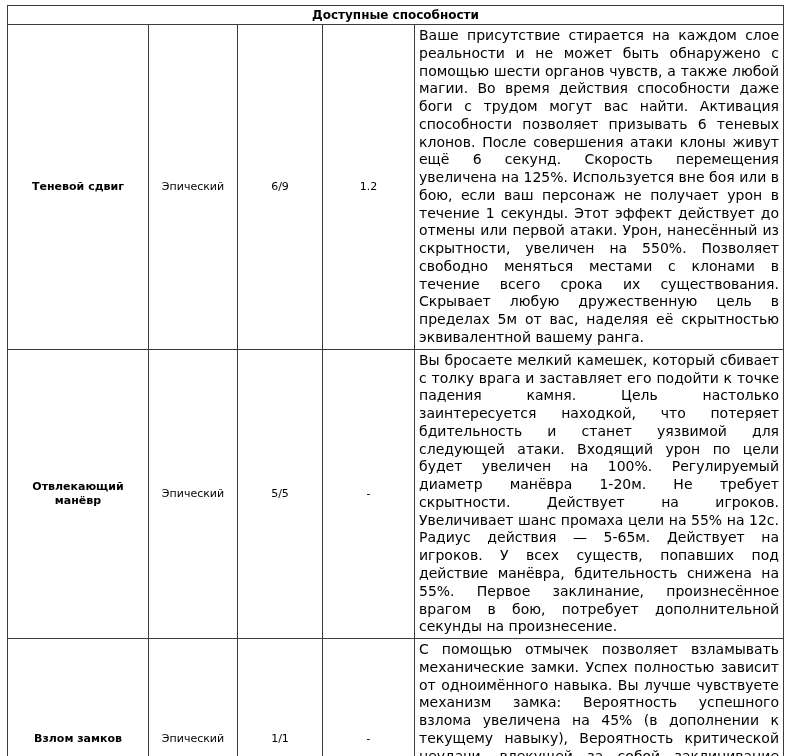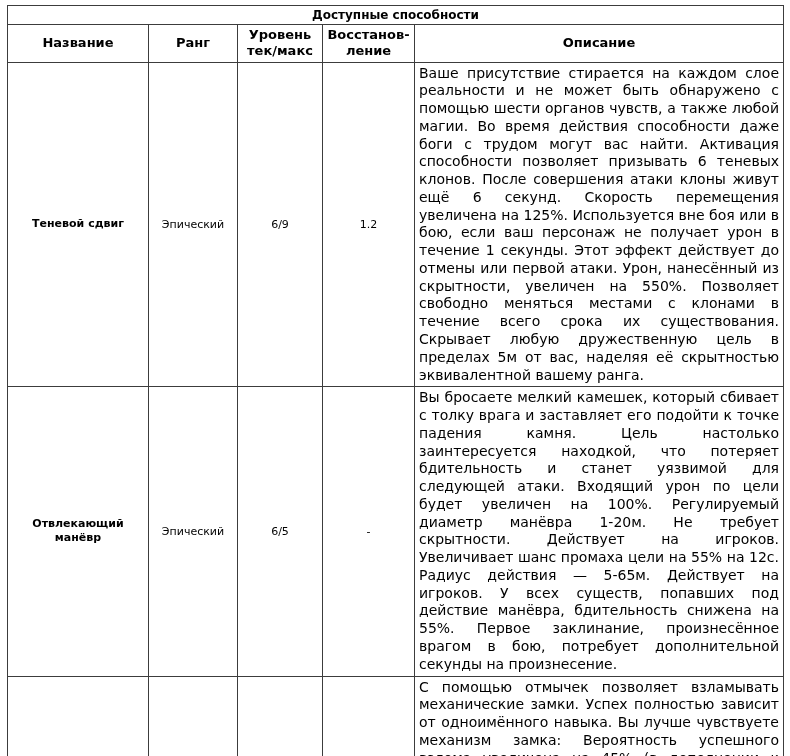--- a/index.html
+++ b/index.html
@@ -65,40 +65,33 @@
       <col style="width:141px">
       <col style="width:89px">
       <col style="width:85px">
       <col style="width:92px">
       <col>
     </colgroup>
     <thead>
       <tr>
         <th class="title-cell" colspan="5">Доступные способности</th>
       </tr>
-      <tr>
-        <th class="col-header">Название</th>
-        <th class="col-header">Ранг</th>
-        <th class="col-header">Уровень тек/макс</th>
-        <th class="col-header">Восстанов-ление</th>
-        <th class="col-header">Описание</th>
-      </tr>
     </thead>
     <tbody>
       <tr>
         <td class="center name">Теневой сдвиг</td>
         <td class="center">Эпический</td>
         <td class="center">6/9</td>
         <td class="center">1.2</td>
         <td class="desc">Ваше присутствие стирается на каждом слое реальности и не может быть обнаружено с помощью шести органов чувств, а также любой магии. Во время действия способности даже боги с трудом могут вас найти. Активация способности позволяет призывать 6 теневых клонов. После совершения атаки клоны живут ещё 6 секунд. Скорость перемещения увеличена на 125%. Используется вне боя или в бою, если ваш персонаж не получает урон в течение 1 секунды. Этот эффект действует до отмены или первой атаки. Урон, нанесённый из скрытности, увеличен на 550%. Позволяет свободно меняться местами с клонами в течение всего срока их существования. Скрывает любую дружественную цель в пределах 5м от вас, наделяя её скрытностью эквивалентной вашему ранга.</td>
       </tr>
       <tr>
         <td class="center name">Отвлекающий манёвр</td>
         <td class="center">Эпический</td>
-        <td class="center">6/5</td>
+        <td class="center">5/5</td>
         <td class="center">-</td>
         <td class="desc">Вы бросаете мелкий камешек, который сбивает с толку врага и заставляет его подойти к точке падения камня. Цель настолько заинтересуется находкой, что потеряет бдительность и станет уязвимой для следующей атаки. Входящий урон по цели будет увеличен на 100%. Регулируемый диаметр манёвра 1-20м. Не требует скрытности. Действует на игроков. Увеличивает шанс промаха цели на 55% на 12с. Радиус действия — 5-65м. Действует на игроков. У всех существ, попавших под действие манёвра, бдительность снижена на 55%. Первое заклинание, произнесённое врагом в бою, потребует дополнительной секунды на произнесение.</td>
       </tr>
       <tr>
         <td class="center name">Взлом замков</td>
         <td class="center">Эпический</td>
         <td class="center">1/1</td>
         <td class="center">-</td>
         <td class="desc">С помощью отмычек позволяет взламывать механические замки. Успех полностью зависит от одноимённого навыка. Вы лучше чувствуете механизм замка: Вероятность успешного взлома увеличена на 45% (в дополнении к текущему навыку), Вероятность критической неудачи, влекущей за собой заклинивание замка, снижена на 45%, Время, требуемое на взлом замка, сокращено на 50%. С вероятностью 30% позволит мгновенно взломать замок до 15го уровня включительно.</td>
       </tr>

